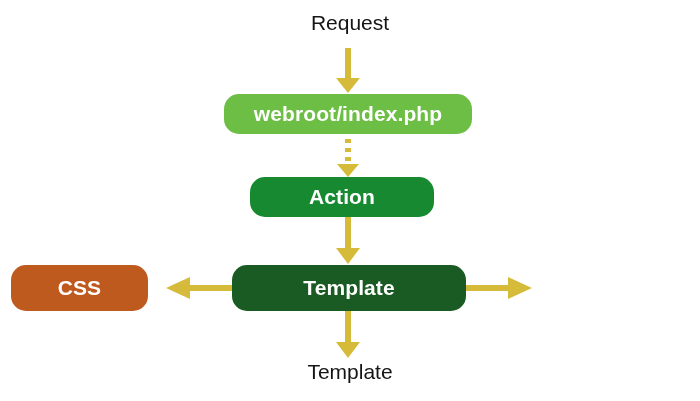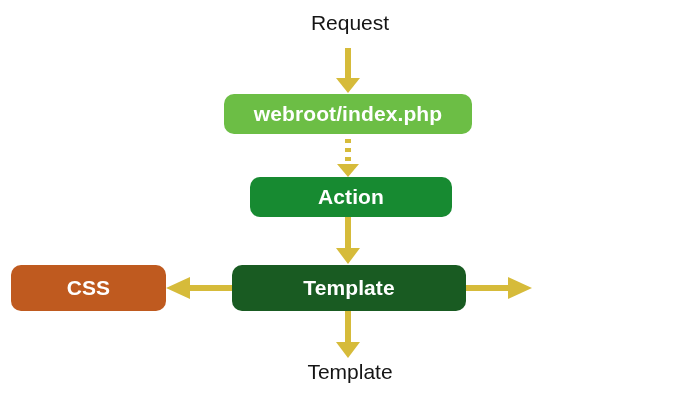--- a/index.html
+++ b/index.html
@@ -37,21 +37,21 @@
     left: 0; right: 0;
     top: 361px;
   }
 
   
   .node {
     position: absolute;
     display: flex;
     align-items: center;
     justify-content: center;
-    border-radius: 10px;
+    border-radius: 15px;
     box-sizing: border-box;
     color: #ffffff;
     font-family: "Liberation Sans", sans-serif;
     font-size: 21px;
     font-weight: 600;
     letter-spacing: 0.1px;
     white-space: nowrap;
     text-align: center;
     z-index: 3;
   }
@@ -63,36 +63,36 @@
   #node-webroot {
     left: 224px;
     top: 94px;
     width: 248px;
     height: 40px;
     background: #6cbe45;
   }
   #node-action {
     left: 250px;
     top: 177px;
-    width: 202px;
+    width: 184px;
     height: 40px;
     background: #178a31;
   }
   #node-template {
     left: 232px;
     top: 265px;
     width: 234px;
     height: 46px;
     background: #195b22;
     text-align: right;
   }
   #node-css {
     left: 11px;
     top: 265px;
-    width: 155px;
+    width: 137px;
     height: 46px;
     background: #bf5a1f;
   }
   #node-javascript {
     left: 532px;
     top: 265px;
     width: 156px;
     height: 46px;
     background: #bf5a1f;
   }

